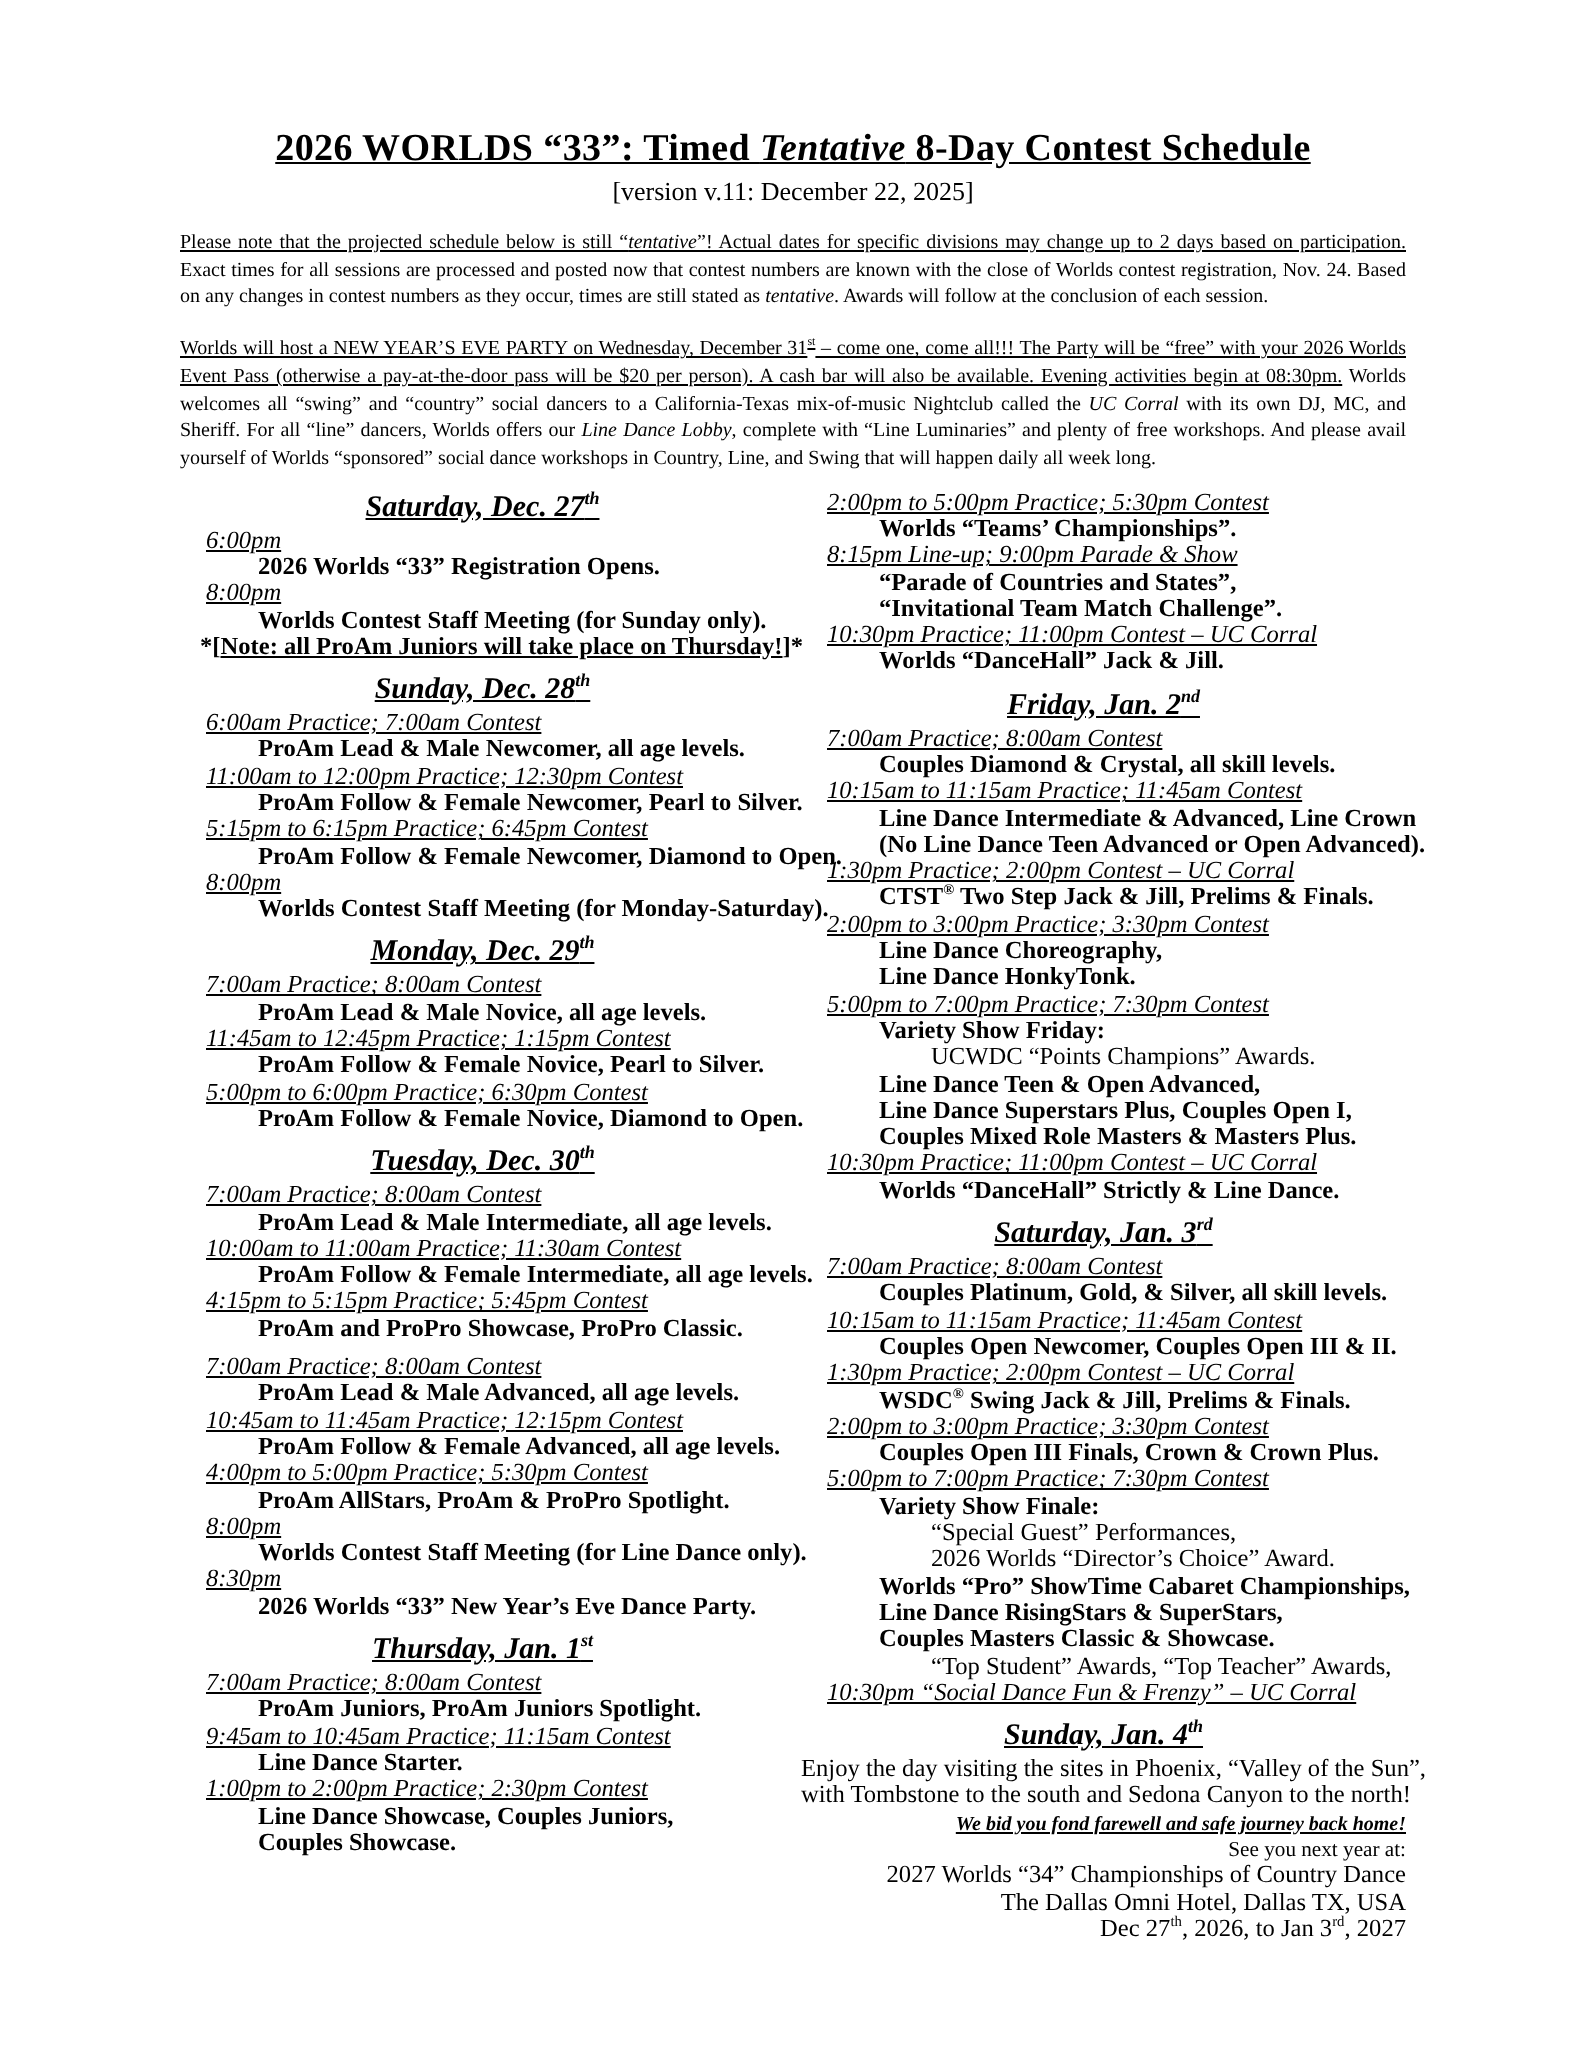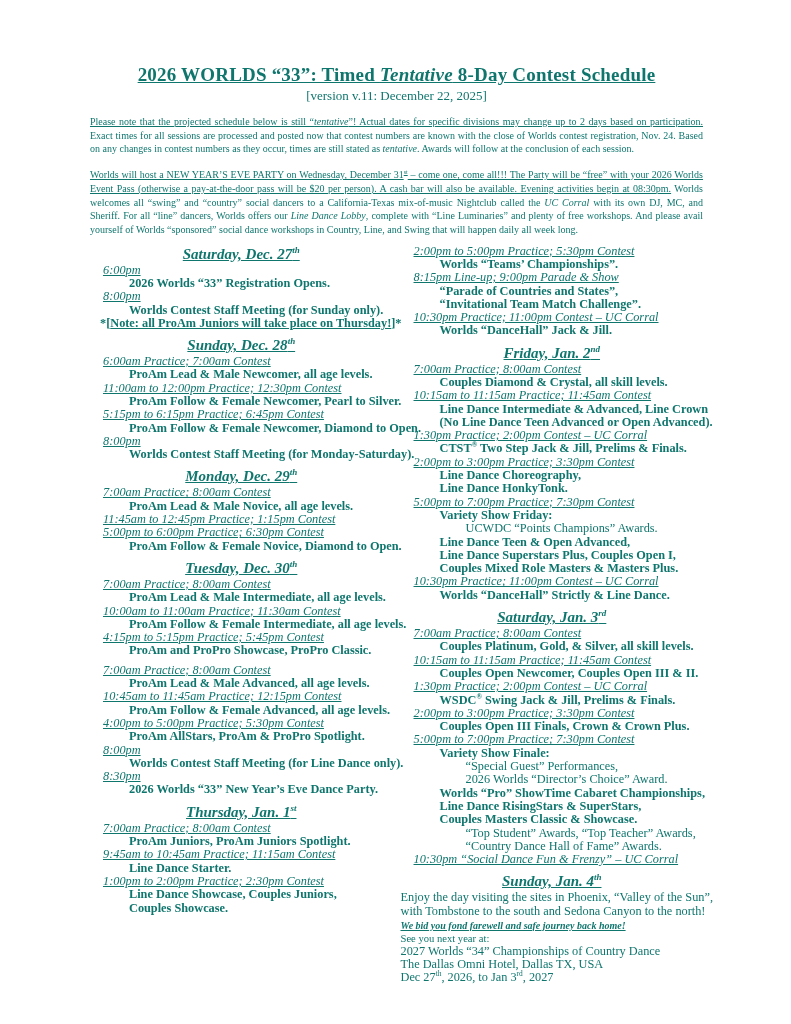--- a/index.html
+++ b/index.html
@@ -1,42 +1,42 @@
 <!DOCTYPE html>
 <html><head>
 <meta charset="utf-8">
 <style>
   html,body{margin:0;padding:0;background:#ffffff;}
   body{width:791px;height:1024px;overflow:hidden;}
   .page{
     box-sizing:border-box;width:791px;height:1024px;
     padding:64px 88px 0 90px;
     font-family:"Liberation Serif","DejaVu Serif",serif;
-    color:#0f766e;
+    color:#000000;
   }
   .b{font-weight:bold;}
   .i{font-style:italic;}
   .u{text-decoration:underline;}
   sup{font-size:0.6em;line-height:0;}
   .title{text-align:center;font-size:19px;font-weight:bold;line-height:22px;letter-spacing:0.2px;}
   .version{text-align:center;font-weight:normal;font-size:13px;line-height:14px;margin-top:3px;}
   .intro-para{font-size:10px;line-height:13.7px;text-align:justify;margin:12px 0 0 0;}
   .sched{display:flex;margin-top:8px;}
   .col{flex:1;min-width:0;}
   .col + .col{margin-left:8px;}
   .section{margin-top:6px;}
   .section:first-child{margin-top:0;}
   .day-header{text-align:center;font-size:15px;font-weight:bold;line-height:18px;margin-bottom:1px;font-style:italic;}
   .day-header .du{text-decoration:underline;}
   .entry{font-size:12.3px;line-height:13.3px;padding-left:13px;white-space:nowrap;}
   .entry.time{font-style:italic;text-decoration:underline;}
   .entry.ev1{padding-left:39px;font-weight:bold;}
   .entry.ev2{padding-left:65px;}
   .entry.note{font-weight:bold;padding-left:10px;}
-  .entry.ctr{text-align:left;padding-left:0;}
+  .entry.ctr{text-align:right;padding-left:0;}
   .entry.biu{font-weight:bold;font-style:italic;text-decoration:underline;font-size:10px;line-height:15px;}
   .entry.small{font-size:10.6px;line-height:11.8px;}
 </style>
 </head>
 <body>
 
 <div class="page">
   <div class="title"><span class="b u">2026 WORLDS “33”: Timed </span><span class="b i u">Tentative</span><span class="b u"> 8-Day Contest Schedule</span></div>
   <div class="version">[version v.11: December 22, 2025]</div>
   <div id="intro">
@@ -62,20 +62,21 @@
           <div class="entry time">5:15pm to 6:15pm Practice; 6:45pm Contest</div>
           <div class="entry ev1">ProAm Follow &amp; Female Newcomer, Diamond to Open.</div>
           <div class="entry time">8:00pm</div>
           <div class="entry ev1">Worlds Contest Staff Meeting (for Monday-Saturday).</div>
         </div>
         <div class="section">
           <div class="day-header"><span class="du">Monday, Dec. 29<sup>th</sup></span></div>
           <div class="entry time">7:00am Practice; 8:00am Contest</div>
           <div class="entry ev1">ProAm Lead &amp; Male Novice, all age levels.</div>
           <div class="entry time">11:45am to 12:45pm Practice; 1:15pm Contest</div>
+          <div class="entry ev1">ProAm Follow &amp; Female Novice, Pearl to Silver.</div>
           <div class="entry time">5:00pm to 6:00pm Practice; 6:30pm Contest</div>
           <div class="entry ev1">ProAm Follow &amp; Female Novice, Diamond to Open.</div>
         </div>
         <div class="section">
           <div class="day-header"><span class="du">Tuesday, Dec. 30<sup>th</sup></span></div>
           <div class="entry time">7:00am Practice; 8:00am Contest</div>
           <div class="entry ev1">ProAm Lead &amp; Male Intermediate, all age levels.</div>
           <div class="entry time">10:00am to 11:00am Practice; 11:30am Contest</div>
           <div class="entry ev1">ProAm Follow &amp; Female Intermediate, all age levels.</div>
           <div class="entry time">4:15pm to 5:15pm Practice; 5:45pm Contest</div>
@@ -146,21 +147,20 @@
           <div class="entry time">2:00pm to 3:00pm Practice; 3:30pm Contest</div>
           <div class="entry ev1">Couples Open III Finals, Crown &amp; Crown Plus.</div>
           <div class="entry time">5:00pm to 7:00pm Practice; 7:30pm Contest</div>
           <div class="entry ev1">Variety Show Finale:</div>
           <div class="entry ev2">“Special Guest” Performances,</div>
           <div class="entry ev2">2026 Worlds “Director’s Choice” Award.</div>
           <div class="entry ev1">Worlds “Pro” ShowTime Cabaret Championships,</div>
           <div class="entry ev1">Line Dance RisingStars &amp; SuperStars,</div>
           <div class="entry ev1">Couples Masters Classic &amp; Showcase.</div>
           <div class="entry ev2">“Top Student” Awards, “Top Teacher” Awards,</div>
-          <div class="entry ev2">“Country Dance Hall of Fame” Awards.</div>
           <div class="entry time">10:30pm “Social Dance Fun &amp; Frenzy” – UC Corral</div>
         </div>
         <div class="section">
           <div class="day-header"><span class="du">Sunday, Jan. 4<sup>th</sup></span></div>
           <div class="entry ctr">Enjoy the day visiting the sites in Phoenix, “Valley of the Sun”,</div>
           <div class="entry ctr">with Tombstone to the south and Sedona Canyon to the north!</div>
           <div class="entry ctr biu">We bid you fond farewell and safe journey back home!</div>
           <div class="entry ctr small">See you next year at:</div>
           <div class="entry ctr">2027 Worlds “34” Championships of Country Dance</div>
           <div class="entry ctr">The Dallas Omni Hotel, Dallas TX, USA</div>

